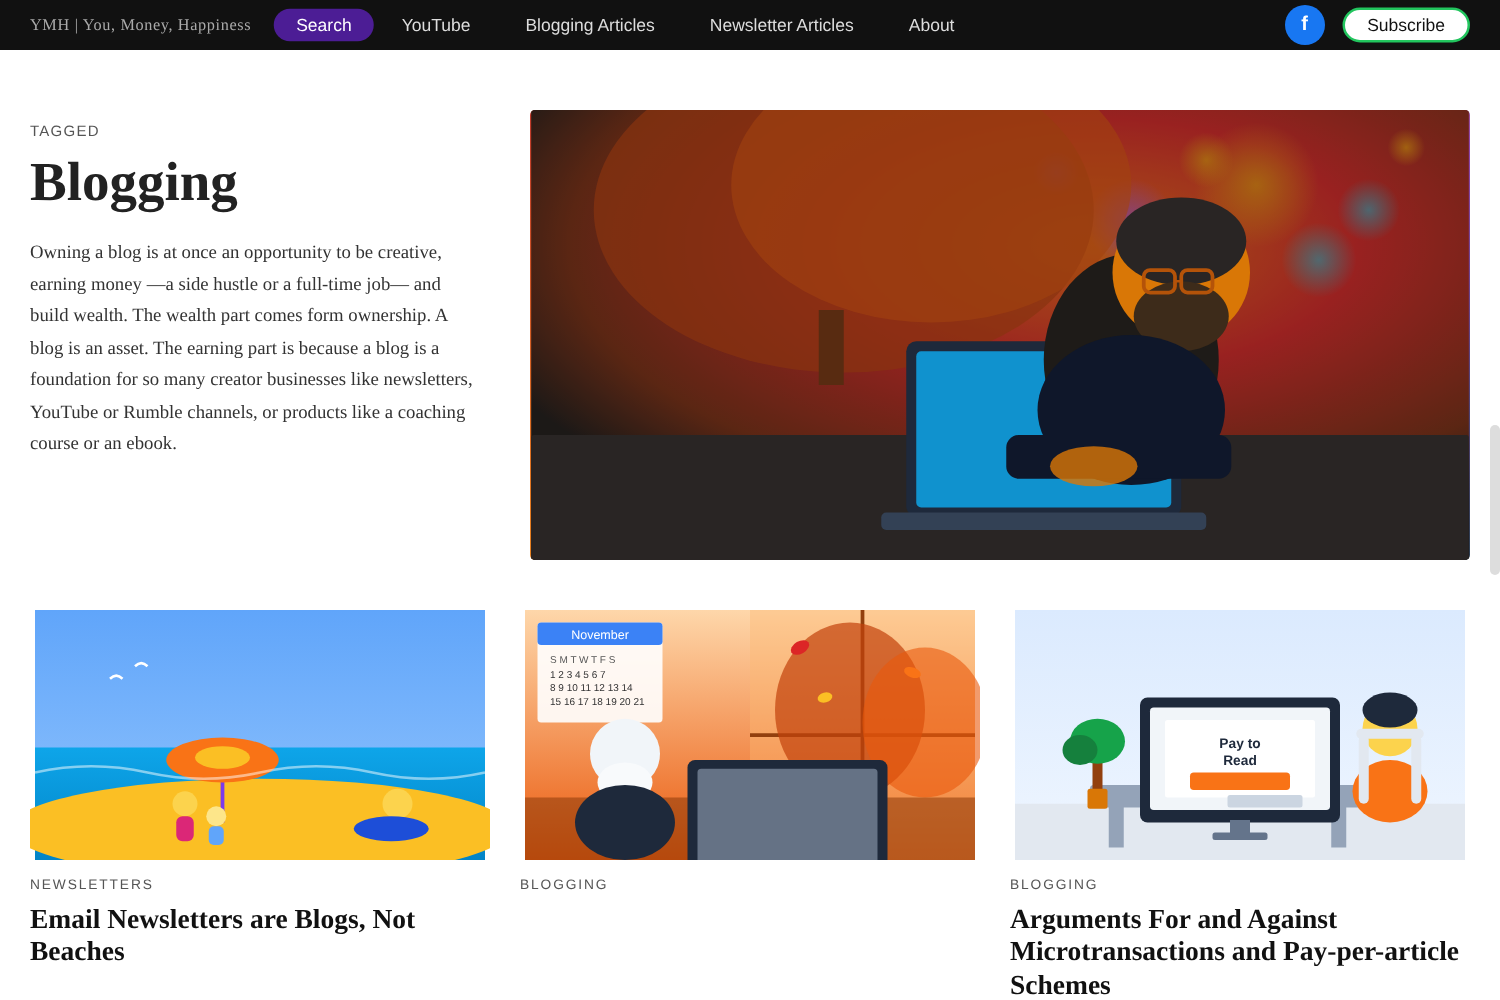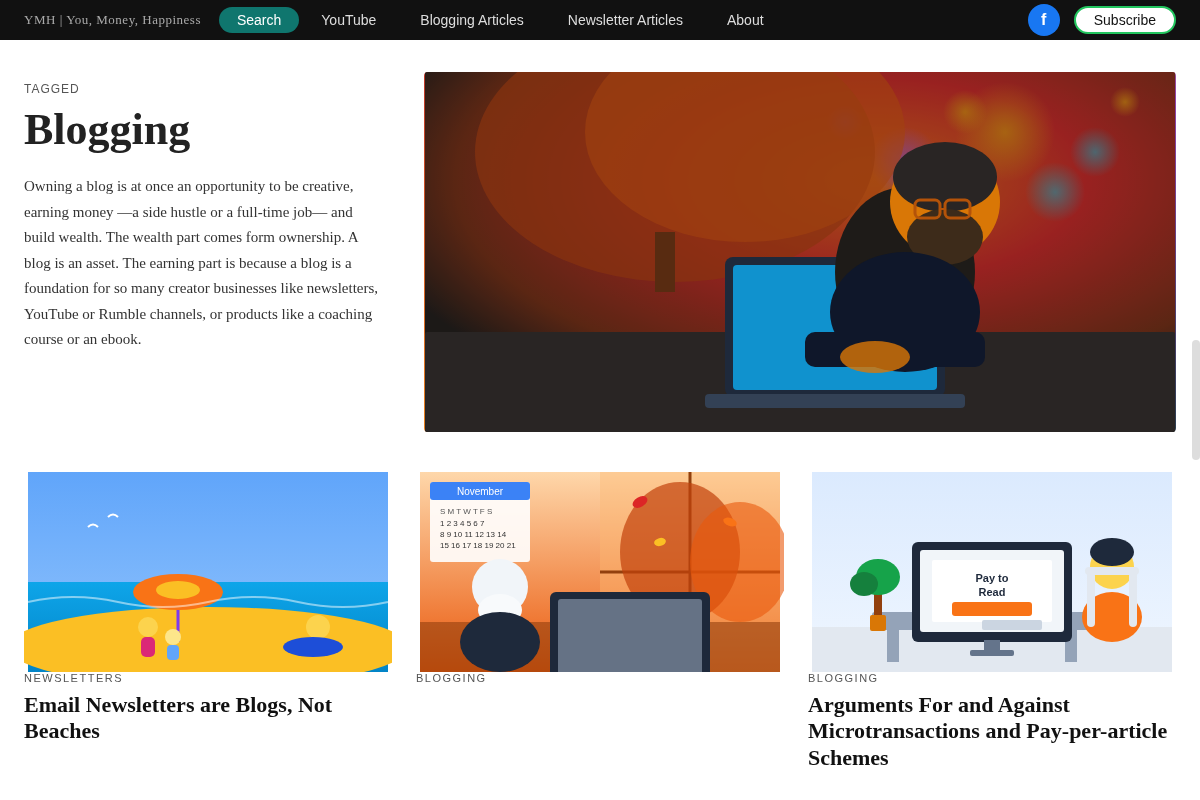--- a/index.html
+++ b/index.html
@@ -17,21 +17,21 @@
     .nav-brand {
       color: #fff;
       font-weight: bold;
       font-size: 14px;
       white-space: nowrap;
       margin-right: 18px;
       letter-spacing: 0.5px;
     }
     .nav-brand span { color: #aaa; font-weight: normal; font-size: 13px; }
     .nav-search-btn {
-      background: #0f766e;
+      background: #4c1d95;
       color: #fff;
       border: none;
       border-radius: 20px;
       padding: 5px 18px;
       font-size: 14px;
       cursor: pointer;
       margin-right: 22px;
       font-family: Arial, sans-serif;
     }
     .nav-links { display: flex; gap: 44px; align-items: center; flex: 1; }
@@ -59,21 +59,21 @@
       padding: 4px 18px;
       font-size: 14px;
       cursor: pointer;
       font-family: Arial, sans-serif;
       font-weight: 500;
     }
 
     
     .hero {
       display: flex;
-      padding: 32px 24px 40px 24px;
+      padding: 48px 24px 40px 24px;
       max-width: 1200px;
       margin: 0 auto;
       gap: 40px;
       align-items: flex-start;
     }
     .hero-text {
       flex: 0 0 360px;
       max-width: 360px;
       padding-top: 10px;
     }
@@ -126,20 +126,21 @@
       max-width: 1200px;
       margin: 0 auto;
       padding: 0 24px 40px 24px;
     }
     .article-card { cursor: pointer; }
     .article-image {
       width: 100%;
       height: 200px;
       border-radius: 4px;
       overflow: hidden;
+      margin-bottom: 14px;
     }
     .article-img-placeholder {
       width: 100%;
       height: 100%;
     }
     .article-category {
       font-size: 11px;
       font-family: Arial, sans-serif;
       letter-spacing: 1.5px;
       color: #555;

